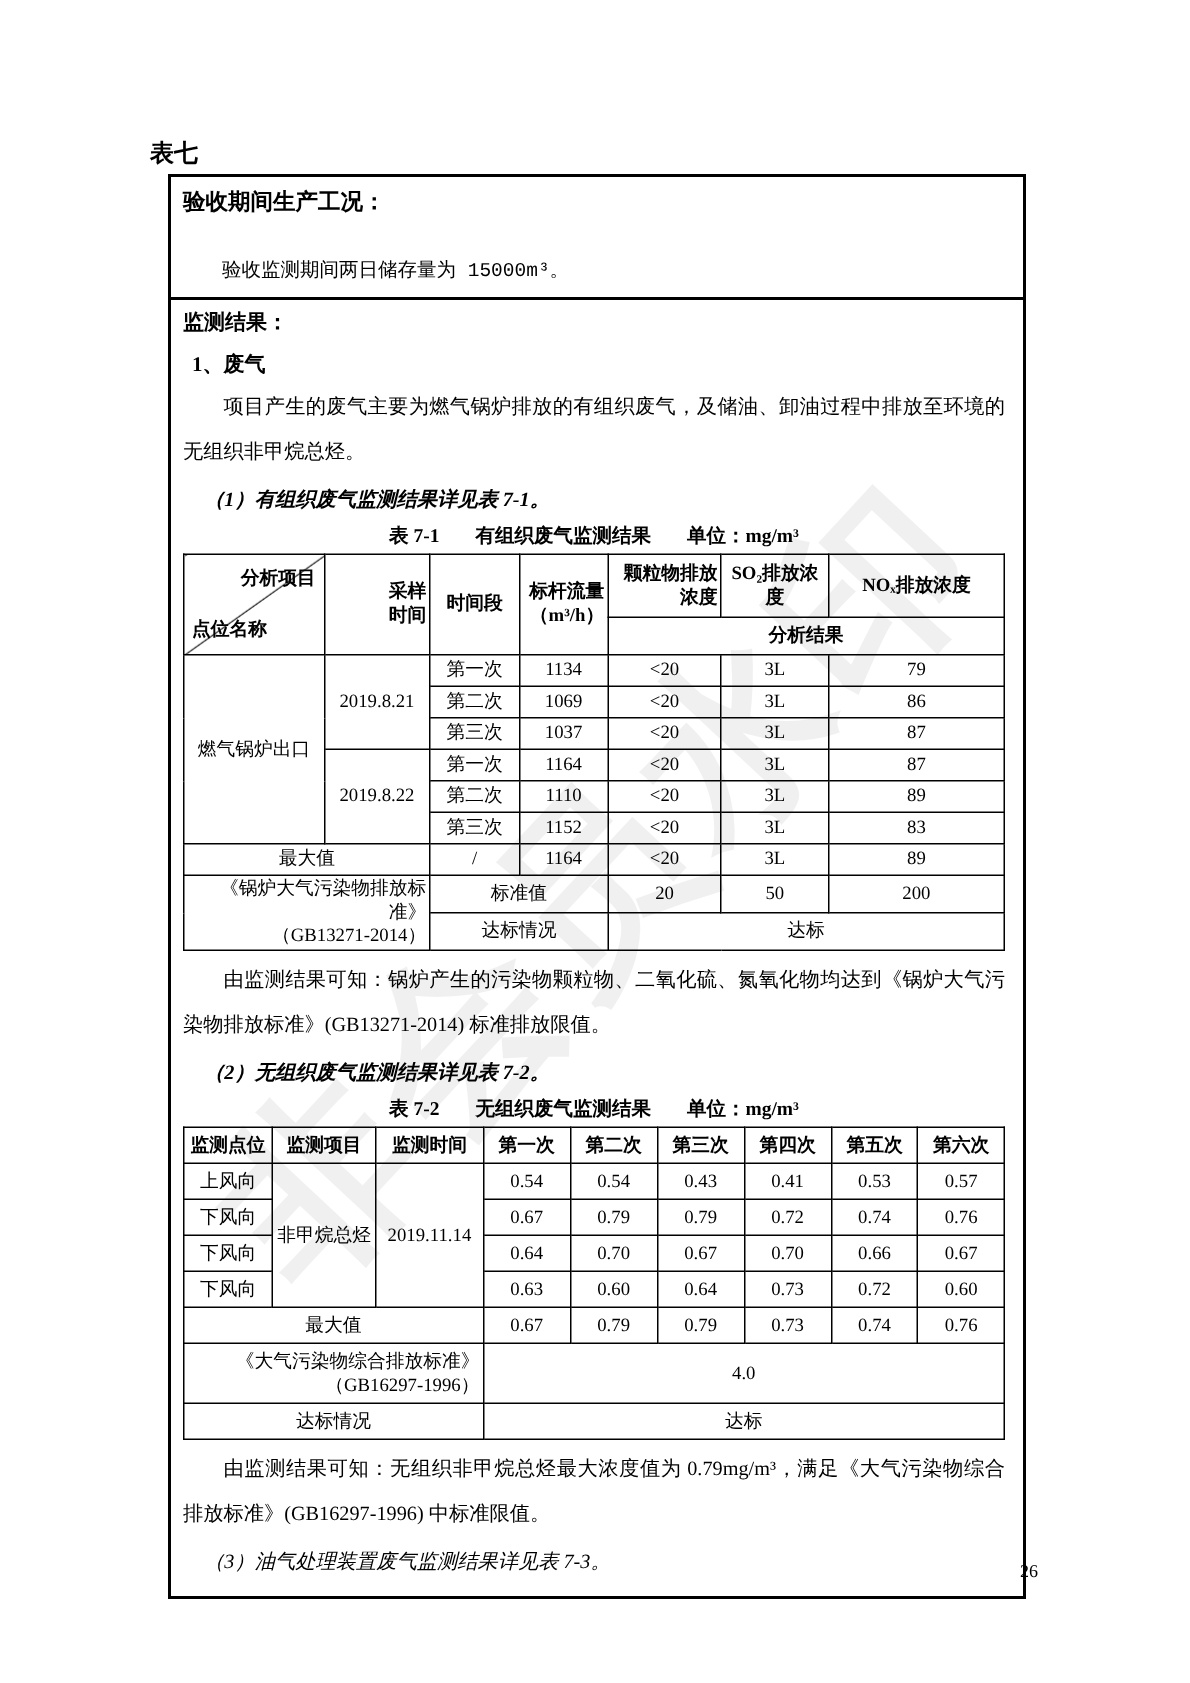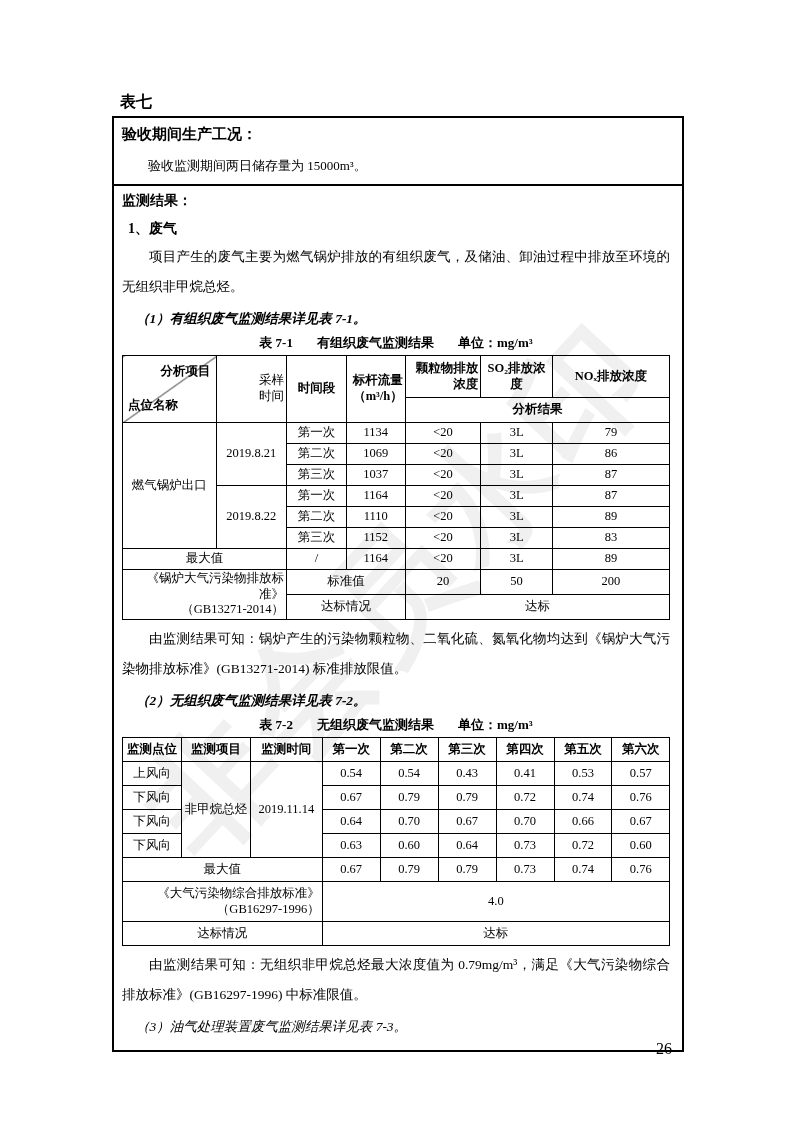--- a/index.html
+++ b/index.html
@@ -12,30 +12,30 @@
     overflow:hidden;
   }
   .watermark {
     position:absolute; left:400px; top:590px;
     transform:translate(-50%,-50%) rotate(-47deg);
     font-size:128px; font-weight:bold; letter-spacing:6px;
     color:rgba(0,0,0,0.06);
     white-space:nowrap; z-index:0; pointer-events:none;
   }
   .page-tag {
-    position:absolute; left:120px; top:92px;
+    position:absolute; left:100px; top:92px;
     font-size:16px; font-weight:bold; z-index:1;
   }
   .doc {
     position:absolute; left:112px; top:116px; width:572px;
     border:2px solid #000; z-index:1; background:transparent;
   }
   .sec1 { border-bottom:2px solid #000; padding:7px 10px 9px 8px; }
   .sec1-title { font-size:15px; font-weight:bold; }
-  .sec1-body { font-size:13px; margin-top:13px; text-indent:2em; }
+  .sec1-body { font-size:13px; margin-top:27px; text-indent:2em;font-family:Liberation Mono, monospace; }
   .sec2 { padding:6px 12px 12px 8px; }
   .sec2-title { font-size:14px; font-weight:bold; }
   .num-heading { font-size:14px; font-weight:bold; margin:10px 0 2px 6px; }
   .para {
     font-size:13.5px; line-height:30px; text-indent:2em;
     text-align:justify; margin-top:4px;
   }
   .sub-heading { font-size:13.5px; font-weight:bold; margin:8px 0 2px 14px;font-style:italic; }
   .sub-heading.plain { font-weight:normal; }
   .tbl-caption {
@@ -56,21 +56,21 @@
   .t71 tr.std td { height:25px; }
   .t72 tr td { height:24px; }
   .t72 tr.tall td { height:40px; }
   td.diag {
     position:relative; padding:0;
     background:linear-gradient(to bottom right,
       transparent calc(50% - 0.7px), #000 50%, transparent calc(50% + 0.7px));
   }
   td.diag .dt { position:absolute; top:8px; right:5px; font-weight:bold; font-size:12.5px; }
   td.diag .db { position:absolute; bottom:8px; left:5px; font-weight:bold; font-size:12.5px; }
-  .page-number { position:absolute; left:656px; top:1040px; font-size:16px; z-index:1; }
+  .page-number { position:absolute; left:680px; top:1040px; font-size:12px; z-index:1; }
 </style>
 </head>
 <body>
 
 <div class="watermark">非会员水印</div>
 
 <div class="page-tag">表七</div>
 
 <div class="doc">
 
@@ -101,21 +101,21 @@
           <col style="width:13.8%">
           <col style="width:13.1%">
         <col style="width:21.4%">
       </colgroup>
       <tbody>
         <tr class="h1">
           <td class="diag" rowspan="2">
             <span class="dt">分析项目</span>
             <span class="db">点位名称</span>
           </td>
-          <td class="pre" rowspan="2" style="font-weight:normal">采样
+          <td class="pre" rowspan="2" style="font-weight:bold">采样
 时间</td>
           <td rowspan="2" style="font-weight:bold">时间段</td>
           <td class="pre" rowspan="2" style="font-weight:bold">标杆流量
 （m³/h）</td>
           <td class="pre" style="font-weight:bold">颗粒物排放
 浓度</td>
           <td style="font-weight:bold">SO₂排放浓度</td>
           <td style="font-weight:bold">NOₓ排放浓度</td>
         </tr>
         <tr class="h2">

